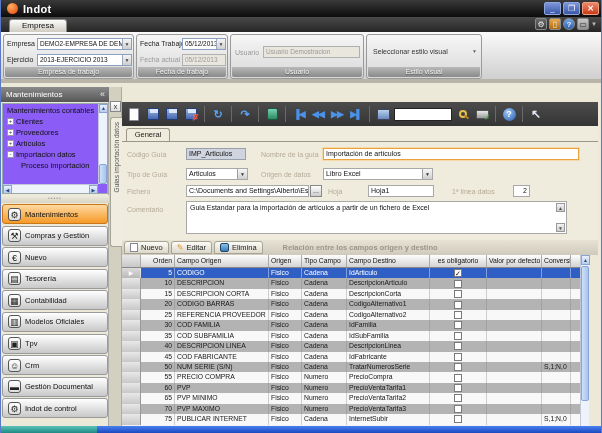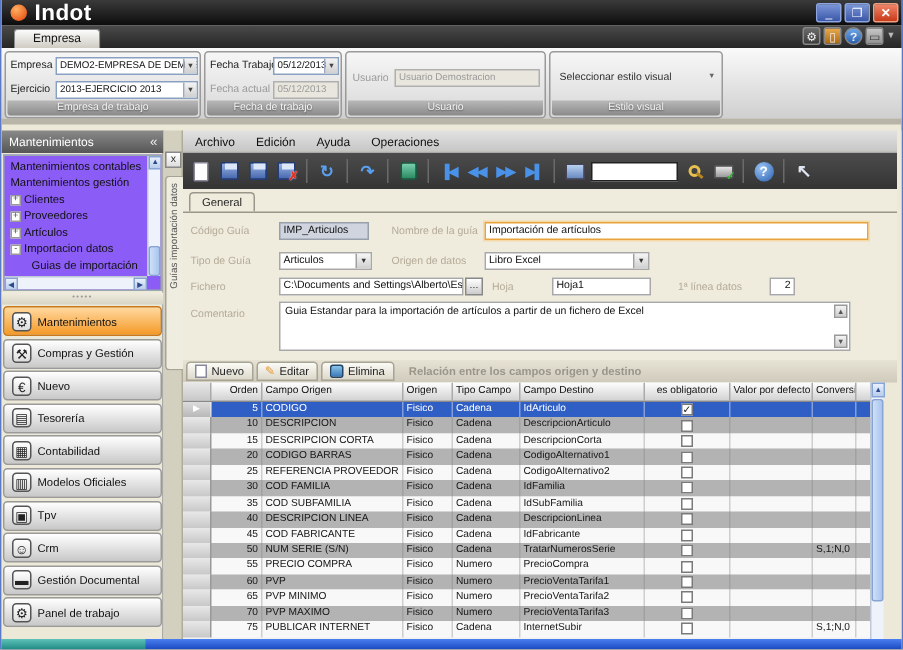--- a/index.html
+++ b/index.html
@@ -3,21 +3,21 @@
 <meta charset="utf-8">
 <style>
   html,body{margin:0;padding:0;background:#888;}
   *{box-sizing:border-box;font-family:"Liberation Sans",sans-serif;}
   .abs{position:absolute;}
   #win{position:relative;width:602px;height:433px;background:#ece9d8;overflow:hidden;border-left:1px solid #5a79c8;border-right:1px solid #5a79c8;}
 
   
   .titlebar{left:0;top:0;width:602px;height:17px;background:linear-gradient(#3a3a3a,#0c0c0c);display:flex;align-items:center;}
   .logo{width:11px;height:11px;border-radius:50%;background:radial-gradient(circle at 35% 30%,#ffb060,#e2410b);margin:0 5px 0 6px;}
-  .title{color:#fff;font-size:15px;font-weight:bold;letter-spacing:.3px;}
+  .title{color:#fff;font-size:11px;font-weight:bold;letter-spacing:.3px;}
   .winbtns{position:absolute;right:4px;top:2px;display:flex;gap:2px;}
   .wbtn{width:17px;height:13px;font-size:8px;line-height:12px;text-align:center;color:#fff;border:1px solid #8da6e0;border-radius:2px;background:linear-gradient(#7c96d8,#3a57a8);}
   .wbtn.close{background:linear-gradient(#f08668,#c83a1a);border-color:#f0a080;font-weight:bold;}
 
   
   .tabstrip{left:0;top:17px;width:602px;height:15px;background:linear-gradient(#4a4a4a,#262626);}
   .ribbontab{position:absolute;left:8px;top:2px;width:58px;height:13px;background:linear-gradient(#fcfcfc,#cfccc2);border:1px solid #8a8a8a;border-bottom:none;border-radius:3px 3px 0 0;font-size:8px;text-align:center;line-height:12px;color:#111;}
   .quickicons{position:absolute;right:6px;top:1px;display:flex;gap:2px;align-items:center;}
   .qi{width:12px;height:12px;border-radius:2px;font-size:8px;line-height:12px;text-align:center;color:#eee;background:linear-gradient(#6a6a6a,#3c3c3c);border:1px solid #888;}
   .qi.lock{background:linear-gradient(#e8a94e,#b06a10);}
@@ -98,21 +98,21 @@
   .browse{position:absolute;width:12px;height:12px;background:linear-gradient(#fff,#ccc);border:1px solid #888;font-size:7px;line-height:9px;text-align:center;color:#333;}
   .comment{position:absolute;left:64px;top:75px;width:381px;height:33px;background:#fff;border:1px solid #a8a8a8;font-size:7px;color:#111;padding:2px 12px 0 3px;}
   .cmtarrow{position:absolute;right:1px;width:9px;height:9px;background:linear-gradient(#f4f4f4,#ccc);border:1px solid #999;font-size:5px;text-align:center;line-height:8px;color:#555;}
 
   
   .actionrow{left:121px;top:240px;width:476px;height:15px;background:linear-gradient(#e6e2d4,#cfcabc);display:flex;align-items:center;gap:2px;padding-left:2px;}
   .abtn{height:13px;display:flex;align-items:center;gap:3px;padding:0 5px;background:linear-gradient(#fbfbf6,#dcd8ca);border:1px solid #a8a494;border-radius:3px 3px 0 0;font-size:7.5px;color:#222;}
   .abtn .aico{width:8px;height:9px;background:#fff;border:1px solid #889;}
   .abtn .pencil{color:#e8962a;font-size:8px;border:none;background:none;width:auto;height:auto;line-height:8px;}
   .abtn .del{width:9px;height:9px;background:linear-gradient(#8ac4ea,#3a7ab8);border:1px solid #246;border-radius:2px;}
-  .acaption{font-size:7.5px;font-weight:bold;color:#9a968a;margin-left:8px;}
+  .acaption{font-size:7.5px;font-weight:bold;color:#9a968a;margin-left:18px;}
 
   .grid{left:121px;top:255px;width:458px;bottom:7px;background:#f2f2f2;overflow:hidden;}
   .ghead{display:flex;height:13px;background:linear-gradient(#fefefe,#d2d2d2);border-bottom:1px solid #888;}
   .ghead .gc{font-size:6.8px;color:#111;line-height:12px;padding:0 2px;border-right:1px solid #aaa;white-space:nowrap;overflow:hidden;}
   .grow{display:flex;height:10.45px;background:#f8f8f8;}
   .grow.alt{background:#b3b3b3;}
   .grow.sel{background:#2f5fc5;color:#fff;}
   .gc{flex:none;font-size:6.8px;line-height:10px;padding:0 2px;white-space:nowrap;overflow:hidden;border-right:1px solid rgba(130,130,130,.35);color:#161616;}
   .grow.sel .gc{color:#fff;border-right-color:rgba(255,255,255,.4);}
   .c0{width:19px;background:linear-gradient(#e8e8e8,#c8c8c8);border-right:1px solid #999;color:#333;font-size:6px;text-align:center;}
@@ -182,26 +182,24 @@
     </div>
   </div>
 
   <div class="abs sidebar">
     <div class="sbheader"><span>Mantenimientos</span>
       <span class="sbcollapse">«</span>
     </div>
     <div class="tree">
       <div id="treeItems" style="margin-top:1px;">
           <div class="tree-item"><span>Mantenimientos contables</span></div>
-          <div class="tree-item"><span>Mantenimientos gestión</span></div>
           <div class="tree-item"><span class="glyph">+</span><span>Clientes</span></div>
           <div class="tree-item"><span class="glyph">+</span><span>Proveedores</span></div>
           <div class="tree-item"><span class="glyph">+</span><span>Artículos</span></div>
           <div class="tree-item"><span class="glyph">-</span><span>Importacion datos</span></div>
-          <div class="tree-item ind"><span>Guias de importación</span></div>
           <div class="tree-item ind"><span>Proceso importación</span></div>
         </div>
       <div class="vsb">
         <div class="sbarrow">▲</div>
         <div class="thumbv" style="top:60px;height:20px;"></div>
       </div>
       <div class="hsb">
         <span class="sbarrow" style="line-height:8px;">◀</span>
         <span class="sbarrow" style="float:right;line-height:8px;">▶</span>
       </div>
@@ -239,38 +237,32 @@
         <div class="navbtn">
           <span class="navico">☺</span>
           <span class="navlbl">Crm</span>
         </div>
         <div class="navbtn">
           <span class="navico">▬</span>
           <span class="navlbl">Gestión Documental</span>
         </div>
         <div class="navbtn">
           <span class="navico">⚙</span>
-          <span class="navlbl">Panel de trabajo</span>
+          <span class="navlbl">Indot de control</span>
         </div>
       </div>
   </div>
 
   <div class="abs vtabstrip">
     <div class="vclose">x</div>
     <div class="vtab">
         <span>Guías importación datos</span>
       </div>
   </div>
 
-  <div class="abs menubar">
-    <span class="menu">Archivo</span>
-    <span class="menu">Edición</span>
-    <span class="menu">Ayuda</span>
-    <span class="menu">Operaciones</span>
-  </div>
   <div class="abs rightedge"></div>
 
   <div class="abs toolbar">
     <span class="tbi">
         <span class="ico-page"></span>
       </span>
     <span class="tbi">
         <span class="ico-floppy"></span>
       </span>
     <span class="tbi">

